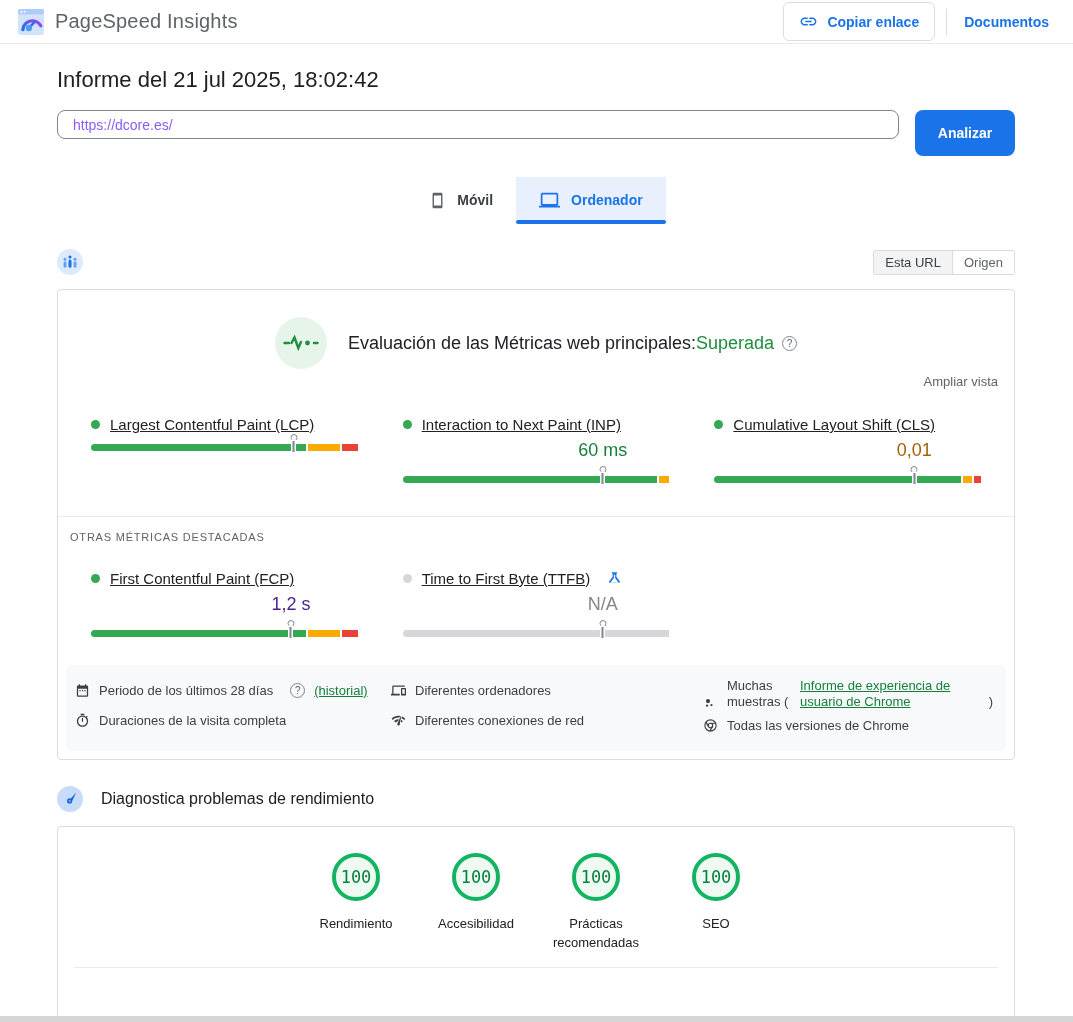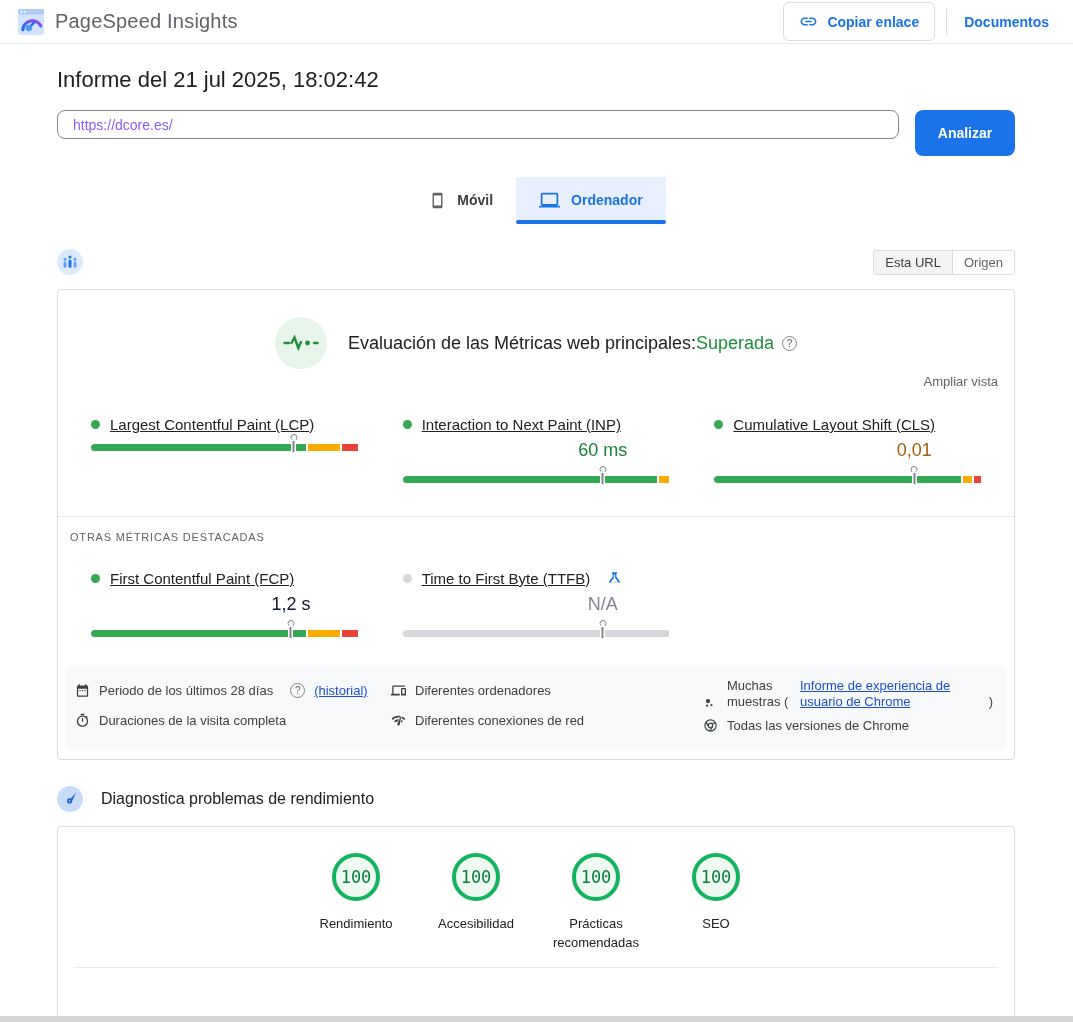--- a/index.html
+++ b/index.html
@@ -73,21 +73,21 @@
   .card-divider { border-top:1px solid #e8eaed; margin-top:33px; }
   .other-label { font-size:11px; letter-spacing:.8px; color:#5f6368; padding:14px 0 0 12px; }
   .other-grid { padding-top:27px;text-align:center; }
   .flask { margin-left:7px; flex:none; }
 
   
   .footband { background:#f8f9fa; border-radius:8px; margin:28px 8px 8px; padding:10px 9px; display:grid; grid-template-columns:316px 312px 1fr; }
   .fcol { display:flex; flex-direction:column; }
   .fitem { display:flex; align-items:center; gap:9px; font-size:13px; color:#3c4043; min-height:30px; }
   .fitem svg { flex:none; }
-  .fitem a { color:#1d4ed8; text-decoration:underline; }
+  .fitem a { color:#15803d; text-decoration:underline; }
   .fitem.samples { align-items:flex-end; padding-top:3px; line-height:1.25; }
   .samples-prefix { width:64px; flex:none; }
   .samples-link { width:172px; flex:none; }
   .samples-close { margin-left:auto; padding-right:4px; }
 
   
   .scores-row { display:flex; justify-content:center; padding-top:26px; }
   .score { width:120px; display:flex; flex-direction:column; align-items:center; }
   .score-circle { width:48px; height:48px; border-radius:50%; border:4px solid #12b45f; background:#edf9f1; display:flex; align-items:center; justify-content:center; font-family:"DejaVu Sans Mono", monospace; font-size:17px; color:#0b8043; }
   .score-label { margin-top:13px; font-size:13px; color:#202124; text-align:center; line-height:1.5; }
@@ -252,21 +252,21 @@
     <div class="card-divider"></div>
     <div class="other-label">OTRAS MÉTRICAS DESTACADAS</div>
 
     <div class="metrics-grid other-grid">
       <div class="metric">
         <div class="metric-title">
           <span class="dot" style="background: rgb(52, 168, 83);"></span>
           <a>First Contentful Paint (FCP)</a>
         </div>
         <div class="value-row">
-            <span class="value" style="color: #0f172a; left: 75%;">1,2 s</span>
+            <span class="value" style="color: #4c1d95; left: 75%;">1,2 s</span>
           </div>
         <div class="bar">
             <div class="seg" style="flex-grow: 82; flex-basis: 0px; background: rgb(52, 168, 83);"></div>
             <div class="seg" style="flex-grow: 12; flex-basis: 0px; background: rgb(249, 171, 0);"></div>
             <div class="seg" style="flex-grow: 6; flex-basis: 0px; background: rgb(234, 67, 53);"></div>
             <div class="marker" style="left: 75%;">
               <div class="marker-circle"></div>
               <div class="marker-stem"></div>
             </div>
           </div>

